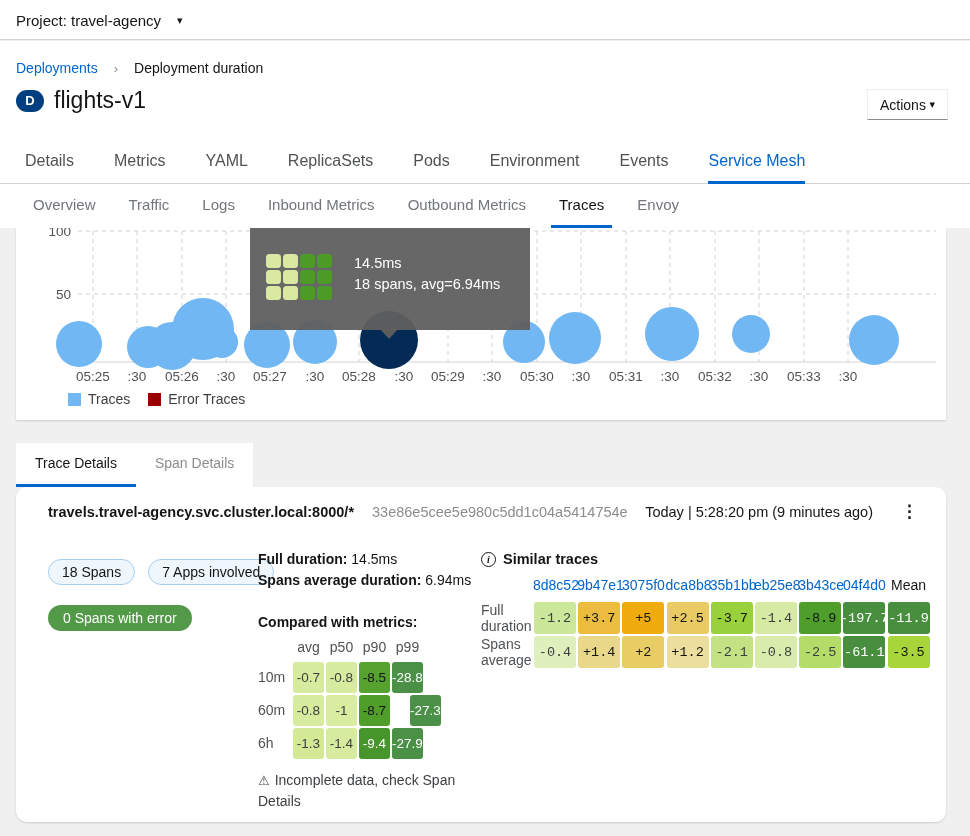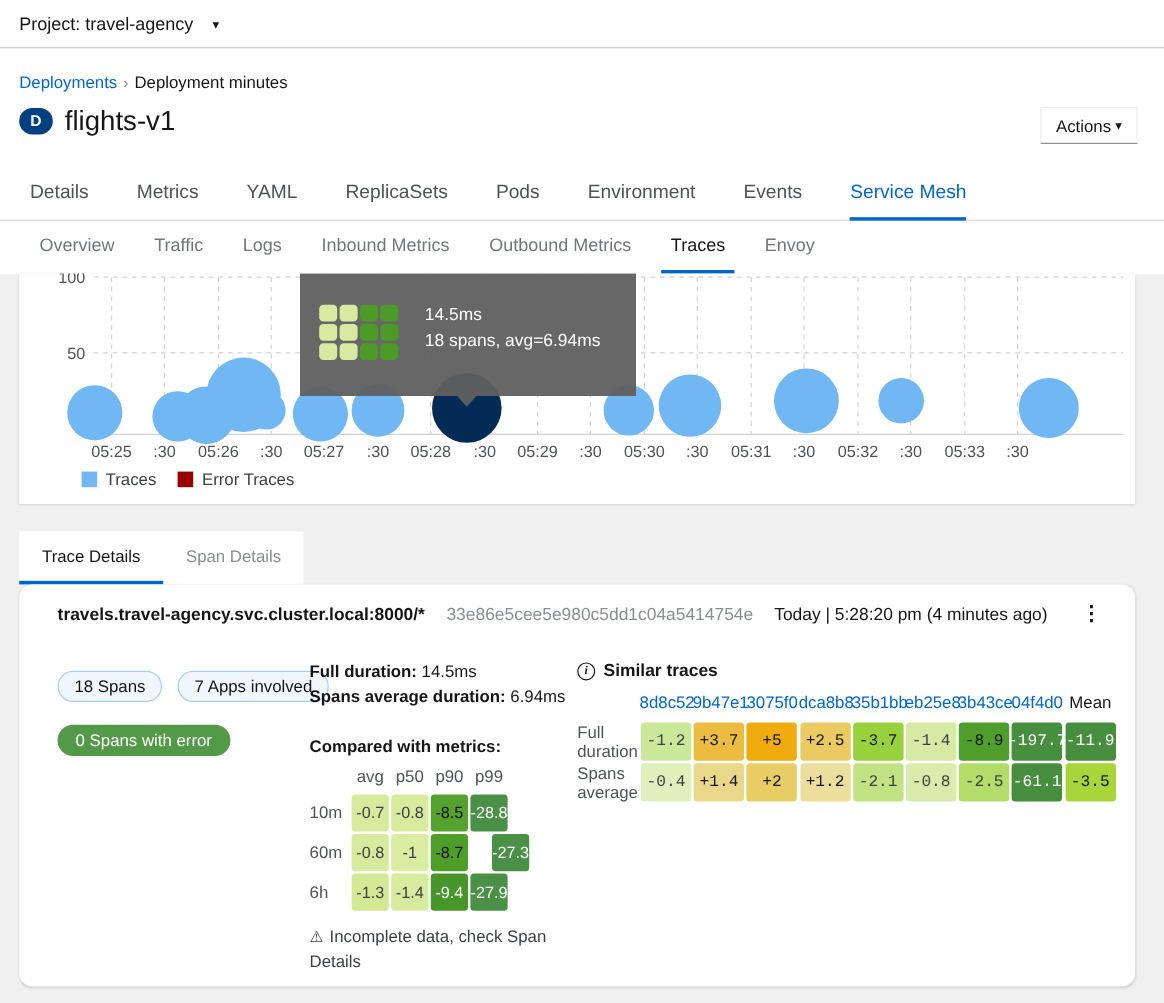--- a/index.html
+++ b/index.html
@@ -7,21 +7,21 @@
   body { font-family:"Liberation Sans", sans-serif; color:#151515; }
   .app { position:relative; width:970px; height:836px; background:#f0f0f0; overflow:hidden; }
 
   
   .topbar { position:absolute; top:0; left:0; width:970px; height:40px; background:#fff; border-bottom:1px solid #d2d2d2; }
   .project-select { position:absolute; left:16px; top:0; height:40px; display:flex; align-items:center; gap:16px; font-size:15px; cursor:pointer; }
   .caret { font-size:11px; color:#151515; }
 
   
   .page-head { position:absolute; top:41px; left:0; width:970px; height:187px; background:#fff; }
-  .breadcrumb { position:absolute; top:19px; left:16px; font-size:14px; display:flex; align-items:center; gap:5px; }
+  .breadcrumb { position:absolute; top:19px; left:16px; font-size:14px; display:flex; align-items:center; gap:16px; }
   .breadcrumb a { color:#0066cc; text-decoration:none; cursor:pointer; }
   .breadcrumb .sep { color:#8a8d90; font-size:13px; }
   .title-row { position:absolute; top:46px; left:16px; display:flex; align-items:center; gap:10px; }
   .d-badge { display:inline-flex; align-items:center; justify-content:center; width:28px; height:22px; border-radius:11px; background:#004080; color:#fff; font-size:13px; font-weight:bold; }
   .title-row h1 { font-size:23px; font-weight:400; color:#151515; }
   .actions-btn { position:absolute; top:48px; right:22px; width:81px; height:31px; background:#fff; border:1px solid #ededed; border-bottom:1px solid #8a8d90; font-family:inherit; font-size:14px; color:#151515; display:flex; align-items:center; justify-content:space-between; padding:0 12px; cursor:pointer; }
   .main-tabs { position:absolute; top:99px; left:0; width:970px; height:44px; border-bottom:1px solid #d2d2d2; display:flex; gap:40px; padding-left:25px; }
   .main-tabs .tab { font-size:16px; color:#4f5255; line-height:41px; height:44px; border-bottom:3px solid transparent; cursor:pointer; white-space:nowrap; }
   .main-tabs .tab.active { color:#0066cc; border-bottom-color:#0066cc; }
   .sub-tabs { position:absolute; top:143px; left:0; width:970px; height:44px; display:flex; gap:17px; padding-left:25px; background:#fff; }
@@ -95,21 +95,21 @@
     <div class="project-select">
       <span>Project: travel-agency</span>
       <span class="caret">▾</span>
     </div>
   </header>
 
   <div class="page-head">
     <nav class="breadcrumb">
       <a>Deployments</a>
       <span class="sep">›</span>
-      <span>Deployment minutes</span>
+      <span>Deployment duration</span>
     </nav>
     <div class="title-row">
       <span class="d-badge">D</span>
       <h1>flights-v1</h1>
     </div>
     <button class="actions-btn">
       <span>Actions</span>
       <span class="caret">▾</span>
     </button>
     <div class="main-tabs">
@@ -229,21 +229,21 @@
     </div>
     <div class="ptab">
       <span>Span Details</span>
     </div>
   </div>
 
   <div class="trace-card">
     <div class="trace-head">
       <span class="trace-name">travels.travel-agency.svc.cluster.local:8000/*</span>
       <span class="trace-id">33e86e5cee5e980c5dd1c04a5414754e</span>
-      <span class="trace-time">Today | 5:28:20 pm (4 minutes ago)</span>
+      <span class="trace-time">Today | 5:28:20 pm (9 minutes ago)</span>
       <span class="kebab">⋮</span>
     </div>
 
     <div class="badges-col">
       <div class="badge-row1">
         <span class="pill-blue">18 Spans</span>
         <span class="pill-blue">7 Apps involved</span>
       </div>
       <div class="badge-row2">
         <span class="pill-green">0 Spans with error</span>

